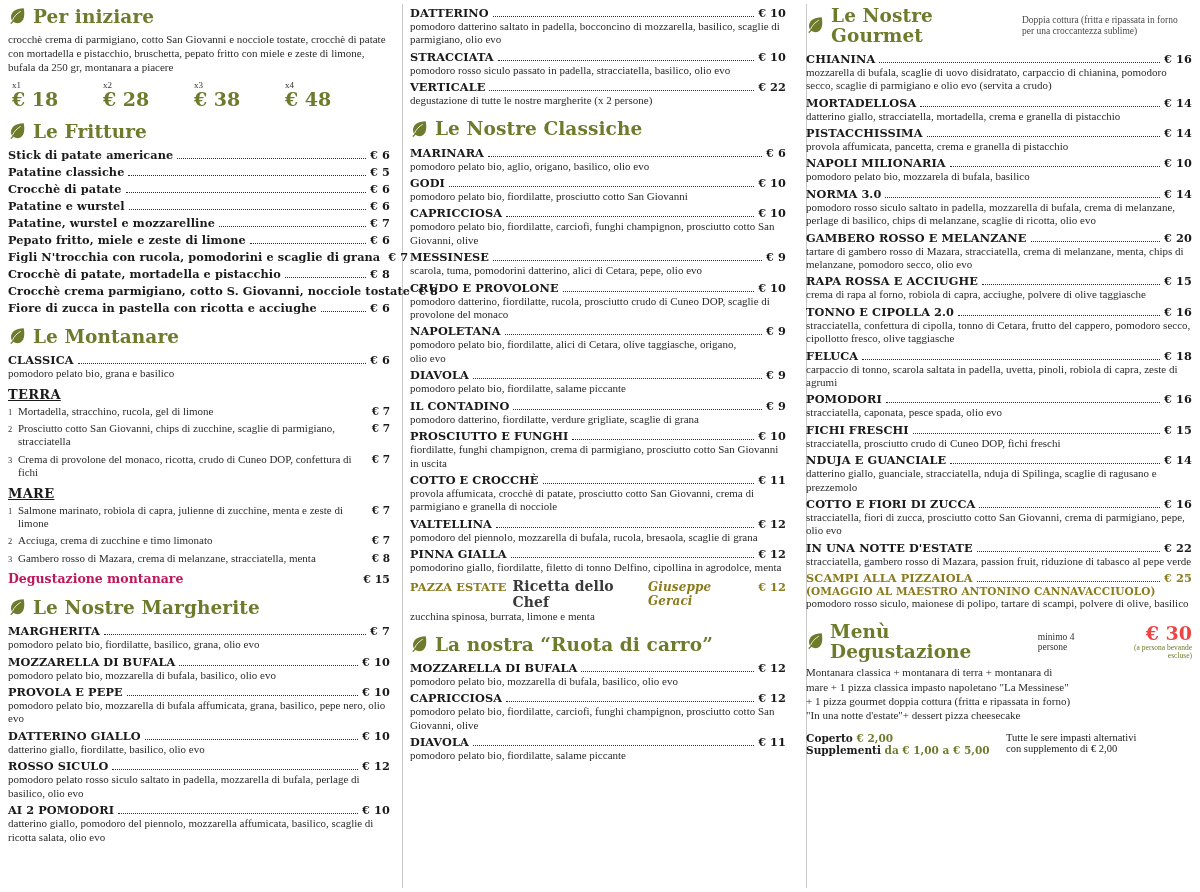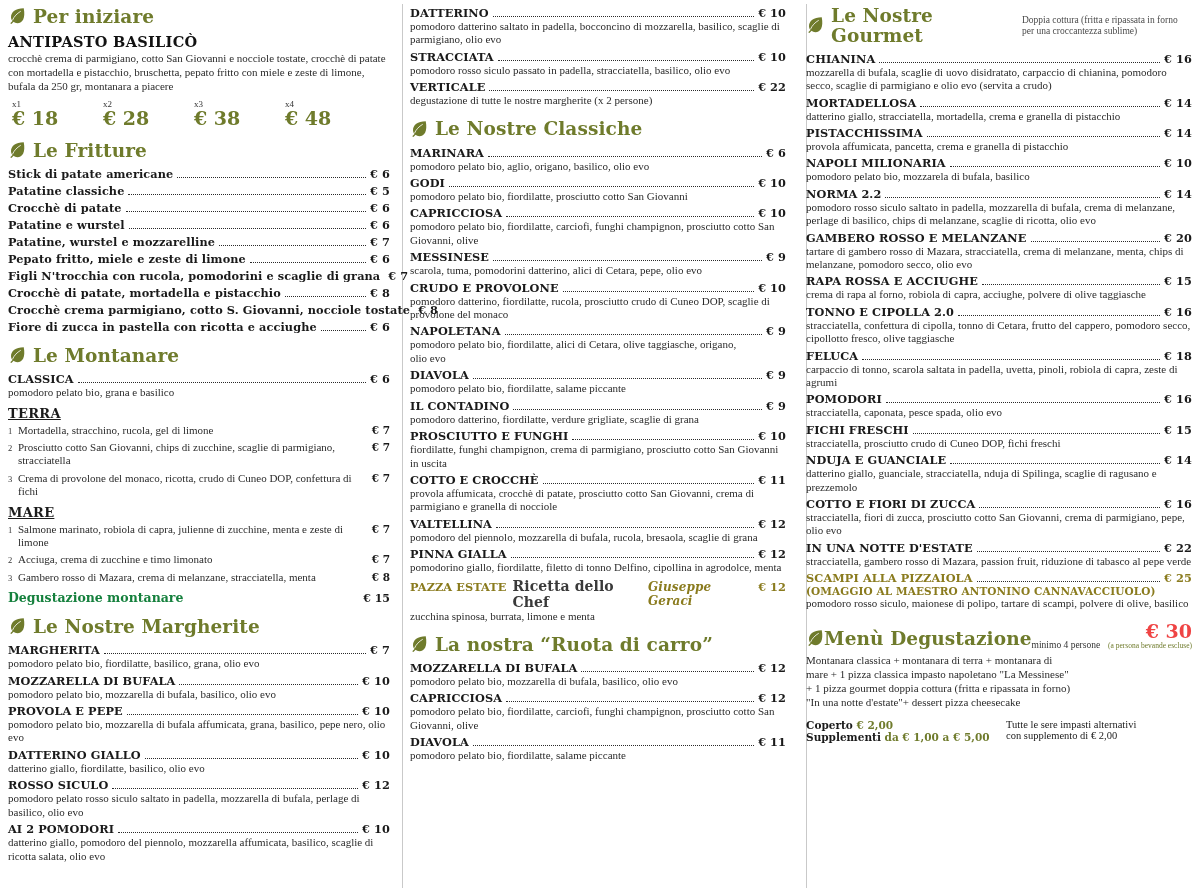--- a/index.html
+++ b/index.html
@@ -83,36 +83,36 @@
     margin-bottom:2px;
   }
   .antipasto-desc { font-size:11px; line-height:1.25; color:#2b2b2b; }
   .prices { display:flex; gap:7px; margin-top:6px; padding-left:4px; }
   .pcell { width:84px; }
   .pcell .mult { font-size:9px; color:#333; font-family:"Liberation Serif", serif; }
   .pcell .amt { font-family:"DejaVu Serif", serif; font-size:19px; font-weight:700; color:#6f7b2c; line-height:1.05; }
 
   .degust-row { display:flex; align-items:baseline; margin-top:6px; }
   .degust-label {
-    font-family:"DejaVu Serif", serif; font-size:12.5px; font-weight:700; color:#15803d;
+    font-family:"DejaVu Serif", serif; font-size:12.5px; font-weight:700; color:#be185d;
   }
   .degust-price { margin-left:auto; font-family:"DejaVu Serif", serif; font-size:11px; font-weight:700; color:#1a1a1a; }
 
   
   .gold { color:#8a7b1e; }
   .iname.gold .txt, .iname.gold .price { color:#8a7b1e; }
   .script {
     font-family:"DejaVu Serif", serif;
     font-style:italic; font-weight:700;
     color:#8a7b1e; font-size:12px;
   }
   .recipe-note { font-size:14px; color:#3a3a3a; }
 
   
-  .menu-deg-head { display:flex; align-items:flex-end; }
+  .menu-deg-head { display:flex; align-items:center; gap:6px; }
   .deg-min { font-size:9.5px; color:#333; }
   .deg-price { margin-left:auto; text-align:right; }
   .deg-price .big { font-family:"DejaVu Serif", serif; font-size:19px; font-weight:700; color:#ef4444; line-height:1; }
   .deg-price .small { font-size:7.5px; color:#6f7b2c; line-height:1.05; display:block; }
   .deg-lines { font-size:11px; line-height:1.3; color:#2b2b2b; margin-top:3px; }
   .foot { display:flex; margin-top:9px; font-size:10.5px; color:#1a1a1a; }
   .foot .l { width:200px; }
   .coperto { font-family:"DejaVu Serif", serif; font-weight:700; font-size:10.5px; }
   .coperto .g { color:#6f7b2c; }
 </style>
@@ -129,21 +129,20 @@
     <div class="block">
       <div class="sec-head">
         <span class="leaf">
           <svg width="18" height="18" viewBox="0 0 24 24">
               <path d="M21 3C10 3 4 8 4 15c0 2 1 4 2 5L3 23l1.5 1 3-3c1 1 3 2 5 2 7 0 11-7 8.5-20z" fill="#6f7b2c"></path>
               <path d="M17 7C12 10 8 14 6 19" stroke="#ffffff" stroke-width="1.1" fill="none"></path>
             </svg>
         </span>
         <span class="sec-title">Per iniziare</span>
       </div>
-      <div class="antipasto-title">ANTIPASTO BASILICÒ</div>
       <div class="antipasto-desc">crocchè crema di parmigiano, cotto San Giovanni e nocciole tostate, crocchè  di patate con mortadella e pistacchio, bruschetta, pepato fritto con miele e zeste di limone, bufala da 250 gr, montanara a piacere</div>
       <div class="prices">
         <div class="pcell">
           <div class="mult">x1</div>
           <div class="amt">€ 18</div>
         </div>
         <div class="pcell">
           <div class="mult">x2</div>
           <div class="amt">€ 28</div>
         </div>
@@ -586,21 +585,21 @@
       <div class="item">
           <div class="iname">
             <span class="txt">NAPOLI MILIONARIA</span>
             <span class="dots"></span>
             <span class="price">€ 10</span>
           </div>
           <div class="desc wide">pomodoro pelato bio, mozzarela di bufala, basilico</div>
         </div>
       <div class="item">
           <div class="iname">
-            <span class="txt">NORMA 2.2</span>
+            <span class="txt">NORMA 3.0</span>
             <span class="dots"></span>
             <span class="price">€ 14</span>
           </div>
           <div class="desc wide">pomodoro rosso siculo saltato in padella, mozzarella di bufala, crema di melanzane, perlage di basilico, chips di melanzane, scaglie di ricotta, olio evo</div>
         </div>
       <div class="item">
           <div class="iname">
             <span class="txt">GAMBERO ROSSO E MELANZANE</span>
             <span class="dots"></span>
             <span class="price">€ 20</span>

